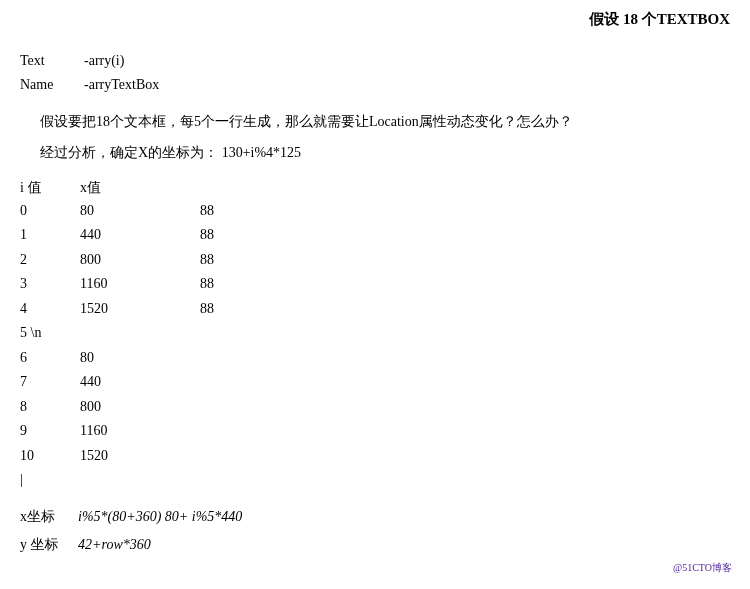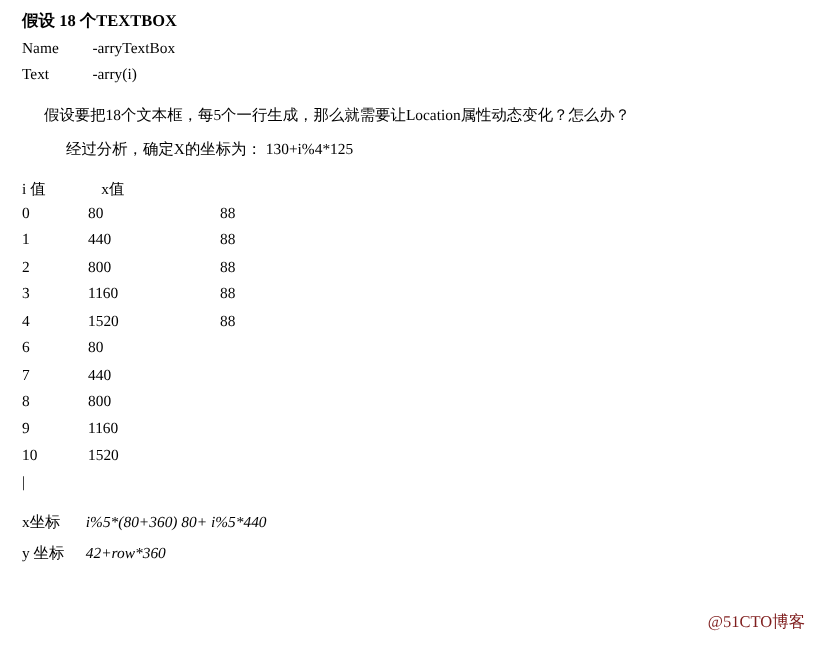--- a/index.html
+++ b/index.html
@@ -12,21 +12,22 @@
       font-family: "SimSun", "宋体", serif;
       font-size: 14px;
       color: #000000;
       width: 750px;
       min-height: 589px;
       padding: 10px 20px;
     }
     .section-title {
       font-size: 15px;
       font-weight: bold;
-      margin-bottom: 4px;
+      margin-bottom: 20px;
+      text-align: right;
     }
     .property-block {
       margin-bottom: 6px;
       line-height: 1.7;
     }
     .property-row {
       display: flex;
       gap: 4px;
     }
     .prop-key {
@@ -34,29 +35,29 @@
       display: inline-block;
     }
     .prop-val {
       display: inline-block;
     }
     .description {
       margin: 12px 0 6px 20px;
       line-height: 1.8;
     }
     .formula {
-      margin: 4px 0 4px 40px;
+      margin: 4px 0 4px 20px;
       line-height: 1.8;
     }
     .table-section {
       margin: 14px 0 10px 0;
     }
     .table-header {
       display: flex;
-      gap: 12px;
+      gap: 0;
       margin-bottom: 2px;
     }
     .th-i { width: 60px; }
     .th-x { width: 120px; }
     .th-y { width: 120px; }
     .table-row-data {
       display: flex;
       gap: 0;
       line-height: 1.75;
     }
@@ -83,37 +84,37 @@
       min-width: 50px;
     }
     .coord-val {
       margin-left: 8px;
       font-style: italic;
     }
     .watermark {
       position: fixed;
       bottom: 14px;
       right: 18px;
-      color: #7f1d1d;
-      font-size: 15px;
+      color: #4c1d95;
+      font-size: 10px;
     }
   </style>
 </head>
 <body>
 
 <div class="section-title">假设 18 个TEXTBOX</div>
 
 <div class="property-block">
   <div class="property-row">
+    <span class="prop-key">Text</span>
+    <span class="prop-val">-arry(i)</span>
+  </div>
+  <div class="property-row">
     <span class="prop-key">Name</span>
     <span class="prop-val">-arryTextBox</span>
-  </div>
-  <div class="property-row">
-    <span class="prop-key">Text</span>
-    <span class="prop-val">-arry(i)</span>
   </div>
 </div>
 
 <div class="description">假设要把18个文本框，每5个一行生成，那么就需要让Location属性动态变化？怎么办？</div>
 
 <div class="formula">
   <span>经过分析，确定X的坐标为：</span>
   <span>130+i%4*125</span>
 </div>
 
@@ -143,20 +144,21 @@
     <span class="td-i">3</span>
     <span class="td-x">1160</span>
     <span class="td-y">88</span>
   </div>
   <div class="table-row-data">
     <span class="td-i">4</span>
     <span class="td-x">1520</span>
     <span class="td-y">88</span>
   </div>
 
+  <div class="newline-row">5  \n</div>
 
   <div class="table-row-data">
     <span class="td-i">6</span>
     <span class="td-x">80</span>
     <span class="td-y"></span>
   </div>
   <div class="table-row-data">
     <span class="td-i">7</span>
     <span class="td-x">440</span>
   </div>

